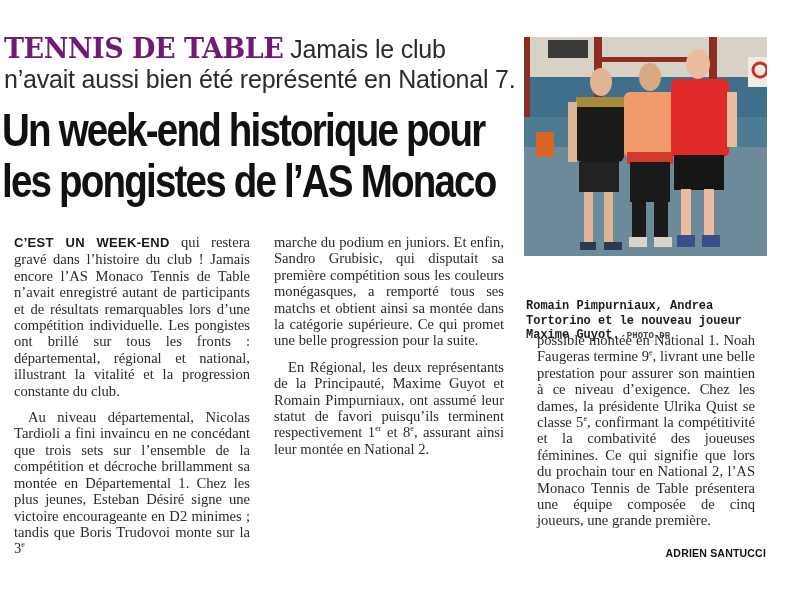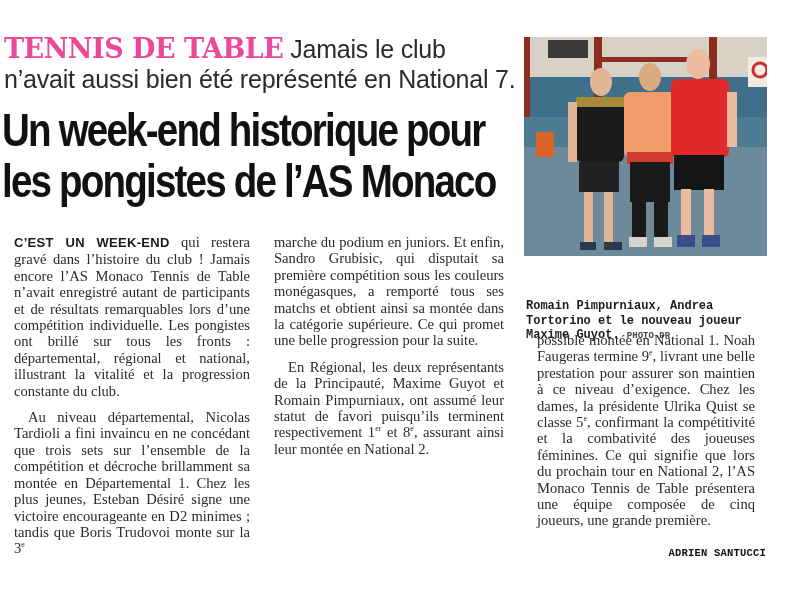--- a/index.html
+++ b/index.html
@@ -1,31 +1,31 @@
 <!DOCTYPE html>
 <html><head>
 <meta charset="utf-8">
 <style>
   html, body { margin:0; padding:0; }
   body { width:800px; height:600px; background:#ffffff; position:relative; overflow:hidden; color:#231f20; }
   .kicker { position:absolute; left:4px; top:34px; width:515px; font-family:"Liberation Sans", sans-serif; font-size:25px; line-height:30px; color:#2b2b2b; letter-spacing:-0.2px; }
-  .kicker .tag { font-family:"DejaVu Serif", serif; font-weight:bold; color:#ec4899; font-size:27px; letter-spacing:-0.5px; }
+  .kicker .tag { font-family:"DejaVu Serif", serif; font-weight:bold; color:#701a75; font-size:27px; letter-spacing:-0.5px; }
   .title { position:absolute; left:2px; top:104px; width:520px; font-family:"Liberation Sans", sans-serif; font-weight:bold; font-size:47px; line-height:51px; color:#111; letter-spacing:-2.2px; transform:scaleX(0.82); transform-origin:left top; width:640px; }
   .col { position:absolute; top:224px; font-family:"Liberation Serif", serif; font-size:14.6px; line-height:16.4px; color:#2a2a2a; text-align:justify; }
   .col1 { left:4px; width:256px; }
   .col2 { left:264px; width:250px; }
   .col3 { left:527px; top:322px; width:238px; }
   .col p { margin:10px; }
   .col p.indent { text-indent:14px; }
   .lead { font-family:"Liberation Sans", sans-serif; font-weight:bold; font-size:13px; letter-spacing:0.3px; color:#1a1a1a; }
   sup { font-size:8px; line-height:0; }
   .photo { position:absolute; left:524px; top:37px; width:243px; height:219px; overflow:hidden; background:#b9b1a5; }
   .caption { position:absolute; left:526px; top:262px; width:240px; font-family:Liberation Mono, monospace; font-weight:bold; font-size:12px; line-height:14.6px; color:#1b1b1b;margin-top:37px; }
   .caption .credit { font-weight:bold; font-size:9px; color:#444; }
-  .byline { position:absolute; right:34px; top:547px; font-family:Liberation Mono, monospace; font-weight:bold; font-size:10.5px; color:#111; letter-spacing:0.2px; }
+  .byline { position:absolute; right:34px; top:547px; font-family:Liberation Sans, sans-serif; font-weight:bold; font-size:10.5px; color:#111; letter-spacing:0.2px; }
 </style>
 </head>
 <body>
 
 <div class="kicker">
   <span class="tag">TENNIS DE TABLE</span>
   <span>Jamais le club n’avait aussi bien été représenté en National 7.</span>
 </div>
 
 <h1 class="title" style="margin:0;">Un week-end historique pour les pongistes de l’AS Monaco</h1>

